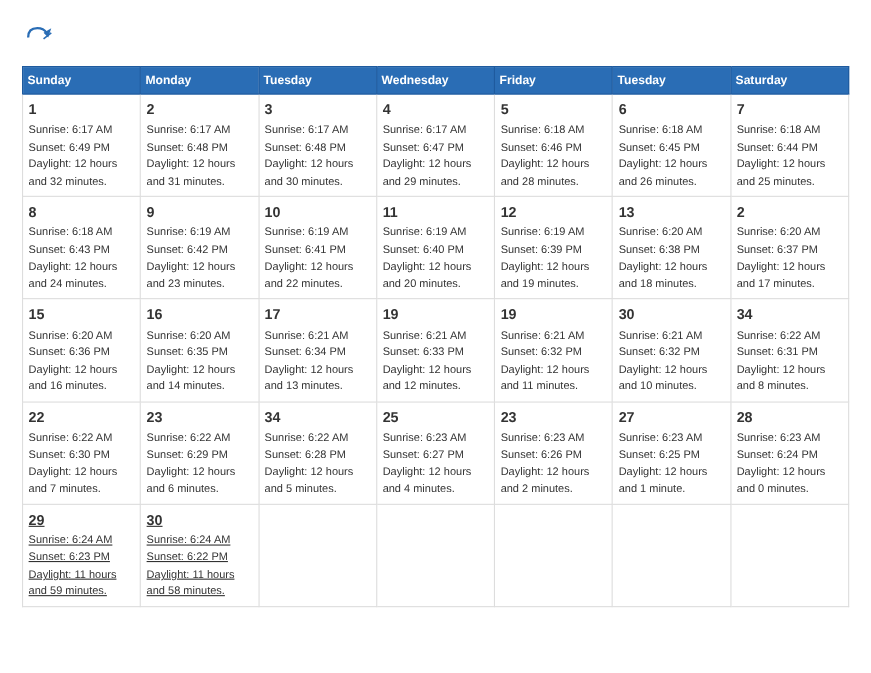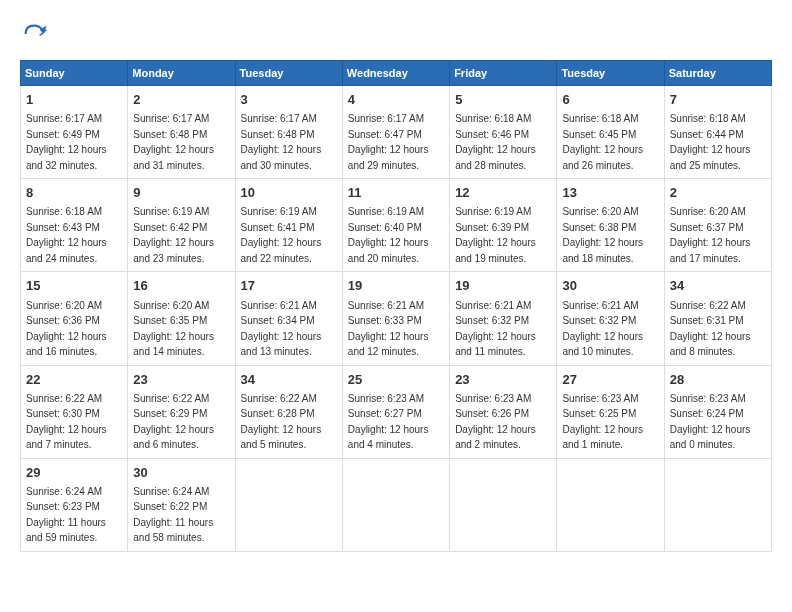--- a/index.html
+++ b/index.html
@@ -94,20 +94,21 @@
     .day-info {
       font-size: 10px;
       color: #333;
       line-height: 1.45;
     }
     .empty-cell {
       background: #f9f9f9;
     }
     .last-row td {
       height: 80px;
+      text-decoration: underline;
     }
   </style>
 </head>
 <body>
 
 <div class="page">
   <div class="header">
     <div class="logo">
       <svg class="logo-icon" viewBox="0 0 40 40" xmlns="http://www.w3.org/2000/svg">
         <rect width="40" height="40" fill="none"></rect>

